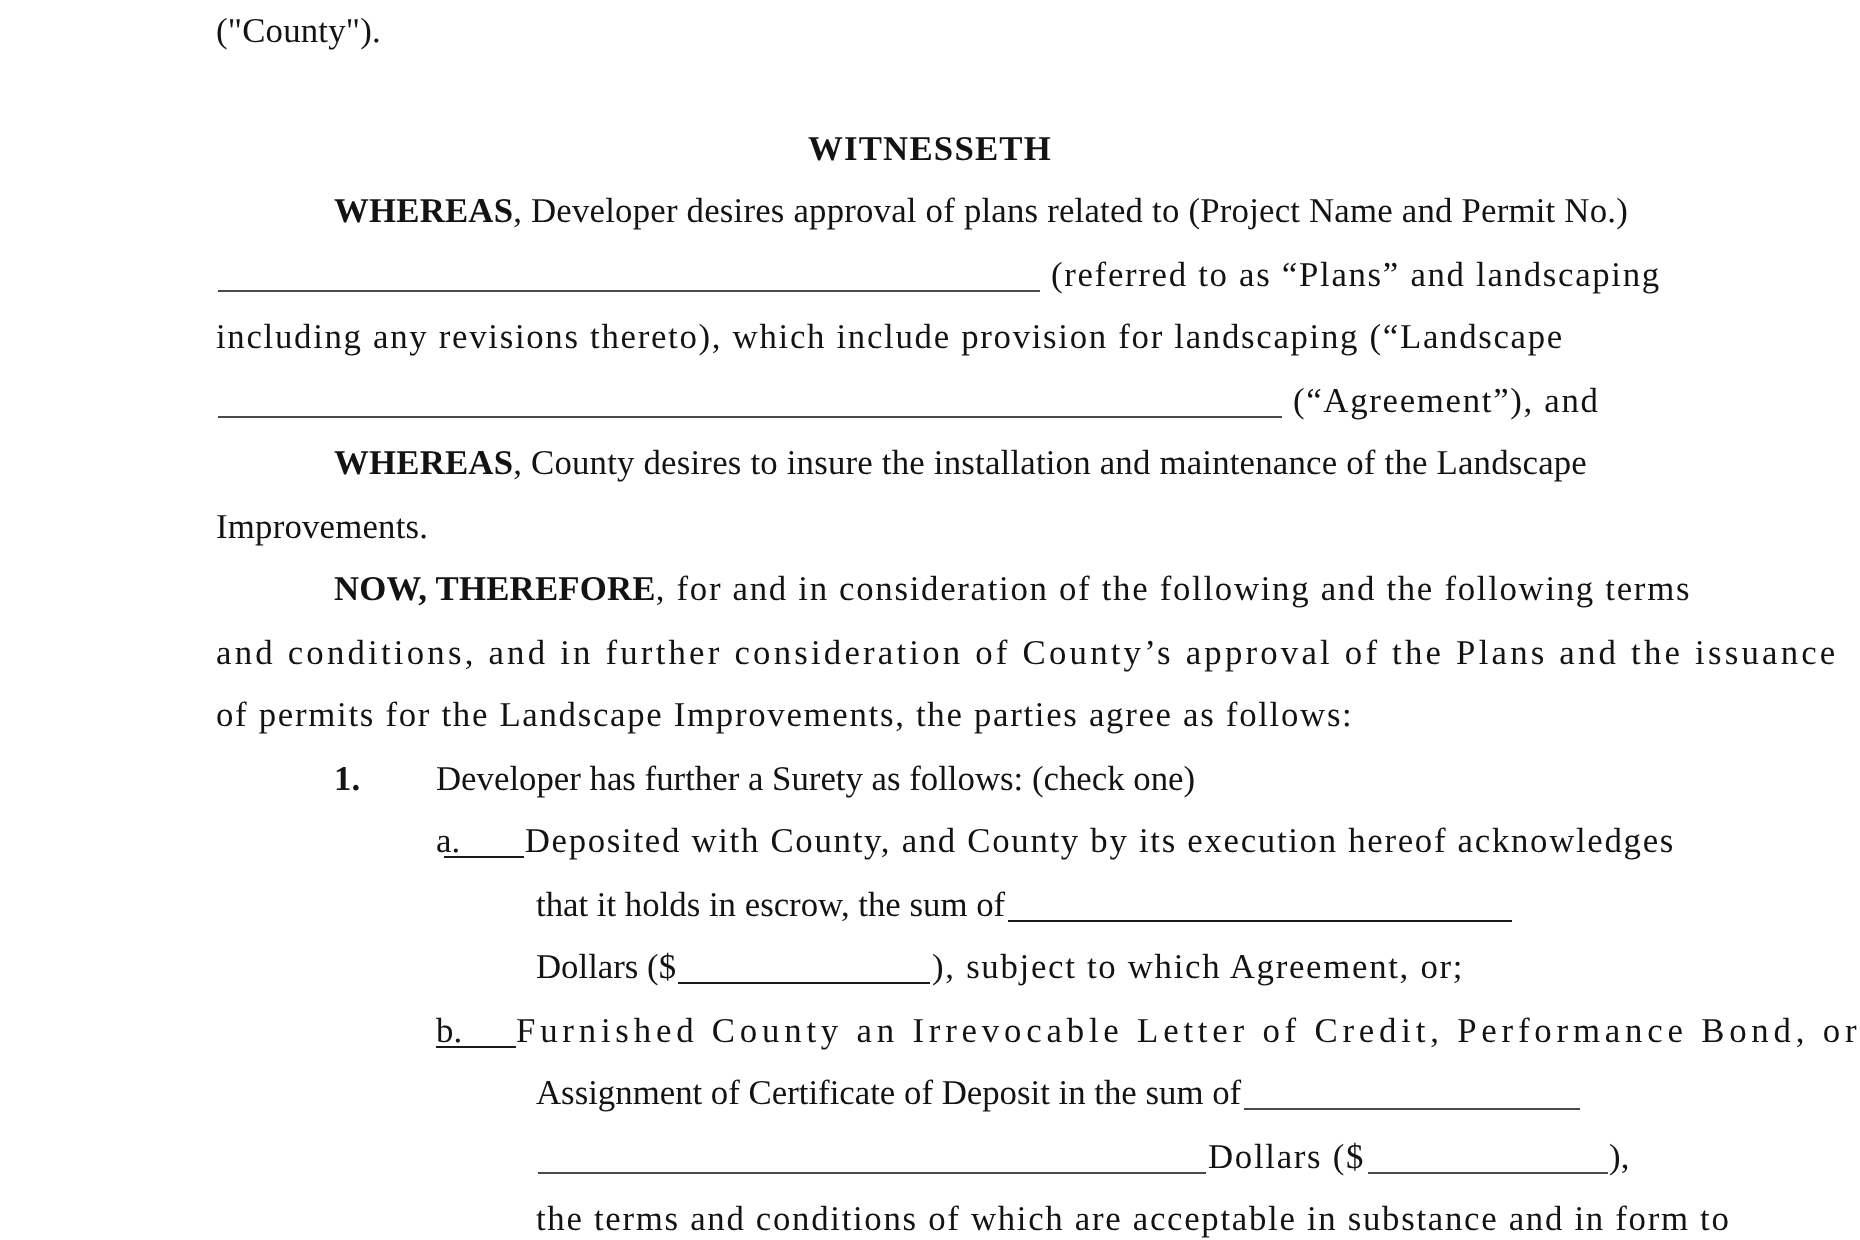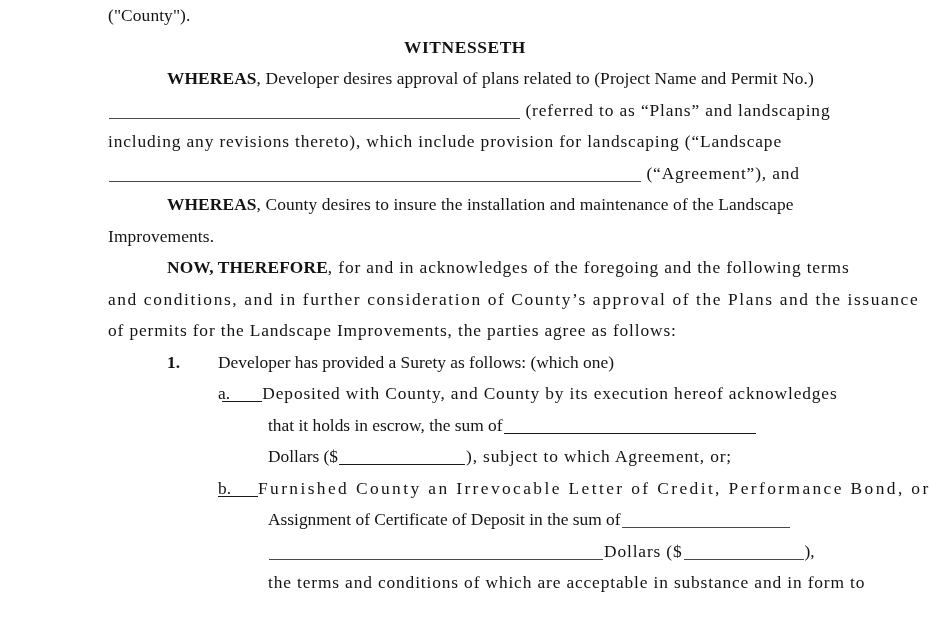--- a/index.html
+++ b/index.html
@@ -34,20 +34,21 @@
     white-space: nowrap;
     letter-spacing: 0.1px;
   }
 
   .b { font-weight: bold; }
 
   .center {
     text-align: center;
     font-weight: bold;
     letter-spacing: 0.6px;
+    margin-top: 27px;
   }
 
   
   .ind-para { padding-left: 59px; font-family: Liberation Serif, serif; }      
 
   
   .blank {
     display: inline-block;
     border-bottom: 1.3px solid #2b2b2b;
     vertical-align: -3px;
@@ -124,34 +125,34 @@
 
   <div class="line ind-para">
     <span class="b">WHEREAS</span><span>, County desires to insure the installation and maintenance of the Landscape</span>
   </div>
 
   <div class="line">
     <span>Improvements.</span>
   </div>
 
   <div class="line ind-para">
-    <span class="b">NOW, THEREFORE</span><span class="spaced">, for and in acknowledges of the foregoing and the following terms</span>
+    <span class="b">NOW, THEREFORE</span><span class="spaced">, for and in consideration of the following and the following terms</span>
   </div>
 
   <div class="line">
     <span class="spaced2">and conditions, and in further consideration of County’s approval of the Plans and the issuance</span>
   </div>
 
   <div class="line">
     <span class="spaced">of permits for the Landscape Improvements, the parties agree as follows:</span>
   </div>
 
   <div class="item">
     <span class="item-num">1.</span>
-    <span class="item-body">Developer has provided a Surety as follows: (which one)</span>
+    <span class="item-body">Developer has further a Surety as follows: (check one)</span>
   </div>
 
   <div class="sub">
     <span class="sub-letter">a.</span>
     <span class="sub-body" style="padding-left:0;display:inline-block;width:0;"></span>
     <span style="display:inline-block;width:110px;"></span><span class="blank heavy" style="width:40px;margin:0;"></span><span class="spaced">Deposited with County, and County by its execution hereof acknowledges</span>
   </div>
 
   <div class="sub">
     <span class="sub-cont" style="display:inline-block;"></span><span>that it holds in escrow, the sum of</span><span class="blank heavy" style="width:252px;"></span>

